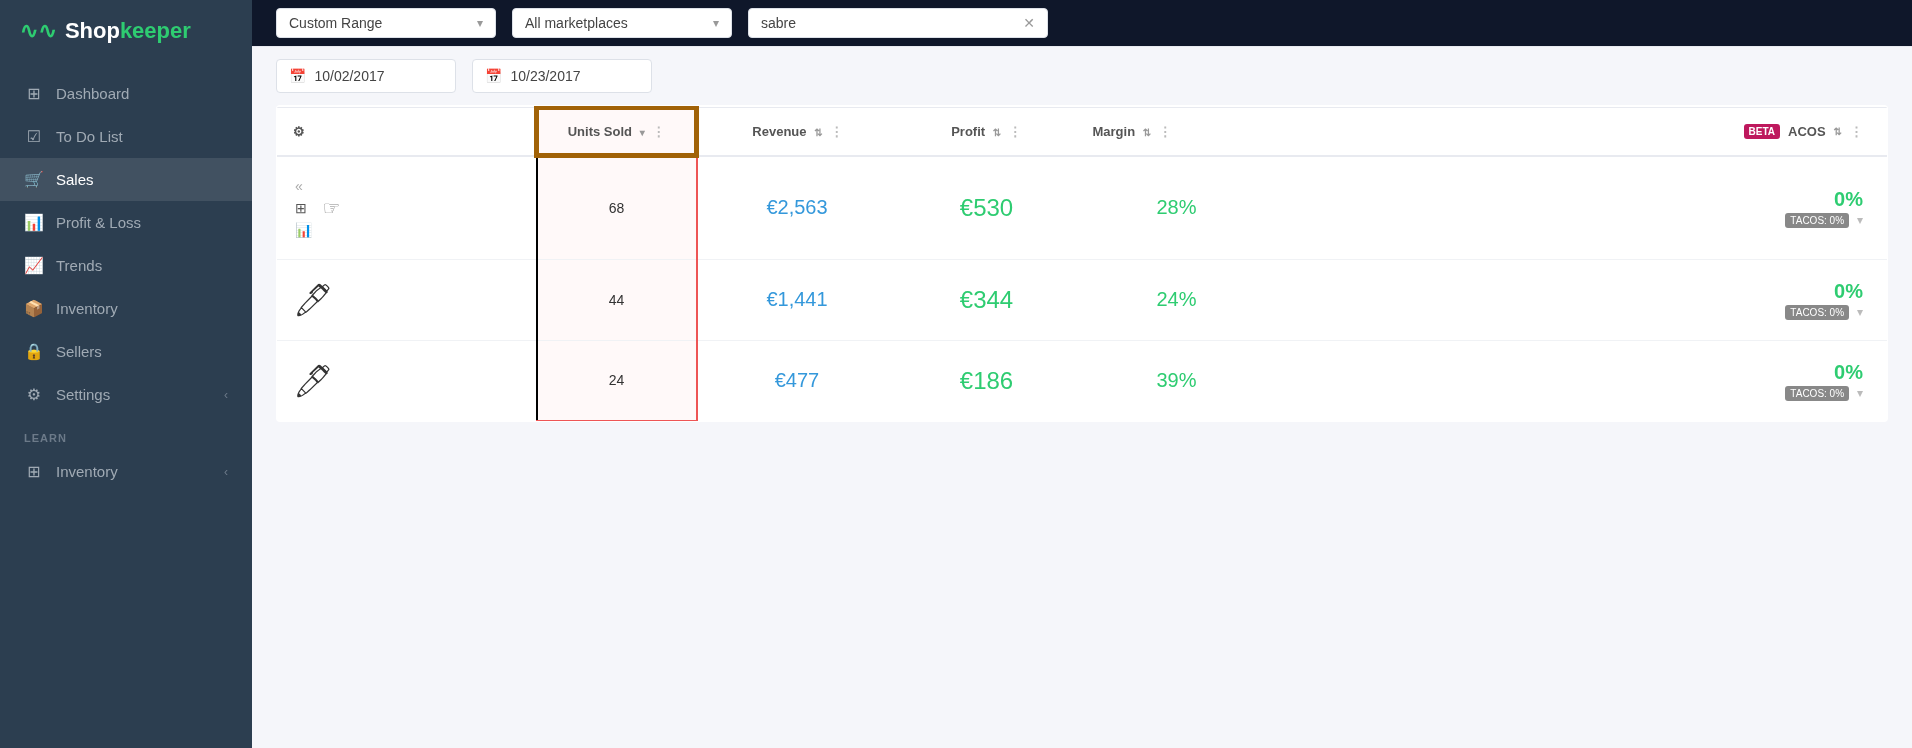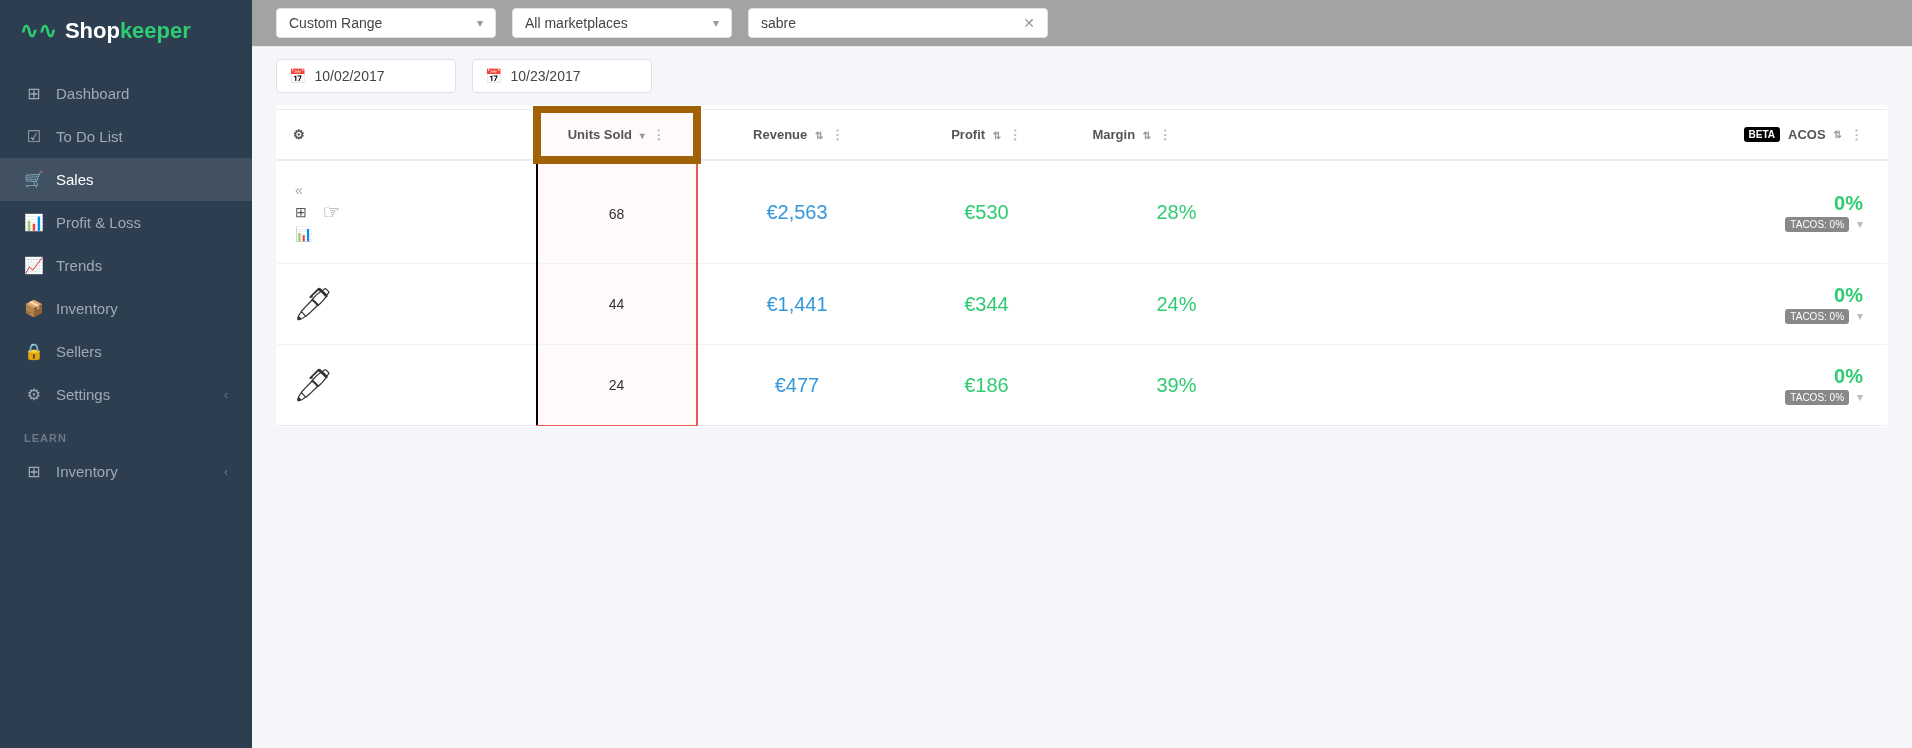--- a/index.html
+++ b/index.html
@@ -60,21 +60,21 @@
     .main {
       flex: 1;
       display: flex;
       flex-direction: column;
       overflow: hidden;
       background: #f5f6fa;
     }
 
     
     .filter-bar {
-      background: #a3a3a3;
+      background: #0f172a;
       border-bottom: 1px solid #e8eaf0;
       padding: 8px 24px;
       display: flex;
       align-items: center;
       gap: 16px;
     }
     .filter-select {
       display: flex;
       align-items: center;
       border: 1px solid #dde1e8;
@@ -152,21 +152,21 @@
       font-size: 13px;
       font-weight: 600;
       color: #555;
       background: #fff;
       white-space: nowrap;
     }
     .data-table th .sort-icon { color: #999; font-size: 10px; margin-left: 4px; }
     .data-table th .col-menu { color: #bbb; margin-left: 4px; cursor: pointer; }
 
     .th-units-sold {
-      border: 8px solid #a16207;
+      border: 5px solid #a16207;
       background: #fff9f9 !important;
       position: relative;
     }
 
     .data-table tbody tr {
       border-bottom: 1px solid #f0f2f5;
     }
     .data-table tbody tr:last-child { border-bottom: none; }
     .data-table td {
       padding: 20px 16px;
@@ -182,21 +182,21 @@
       font-size: 18px;
       font-weight: 500;
       color: #333;
       text-align: center;
     }
     .td-units-sold-last {
       border-bottom: 2px solid #e55;
     }
 
     .revenue-val { color: #3498db; font-size: 20px; font-weight: 500; }
-    .profit-val { color: #2ecc71; font-size: 20px; font-weight: 500; }
+    .profit-val { color: #2ecc71; font-size: 24px; font-weight: 500; }
     .margin-val { color: #2ecc71; font-size: 20px; font-weight: 500; }
     .acos-val { color: #2ecc71; font-size: 20px; font-weight: 600; }
     .tacos-badge {
       display: inline-block;
       background: #888;
       color: #fff;
       font-size: 10px;
       border-radius: 3px;
       padding: 2px 5px;
       margin-top: 2px;
@@ -239,21 +239,21 @@
 
     .dropdown-caret {
       color: #bbb;
       font-size: 12px;
       margin-left: 4px;
       cursor: pointer;
     }
 
     .beta-badge {
       display: inline-block;
-      background: #000000;
+      background: #be185d;
       color: #fff;
       font-size: 10px;
       font-weight: 700;
       border-radius: 3px;
       padding: 2px 5px;
       margin-right: 4px;
       vertical-align: middle;
     }
 
     .th-acos-wrapper {

